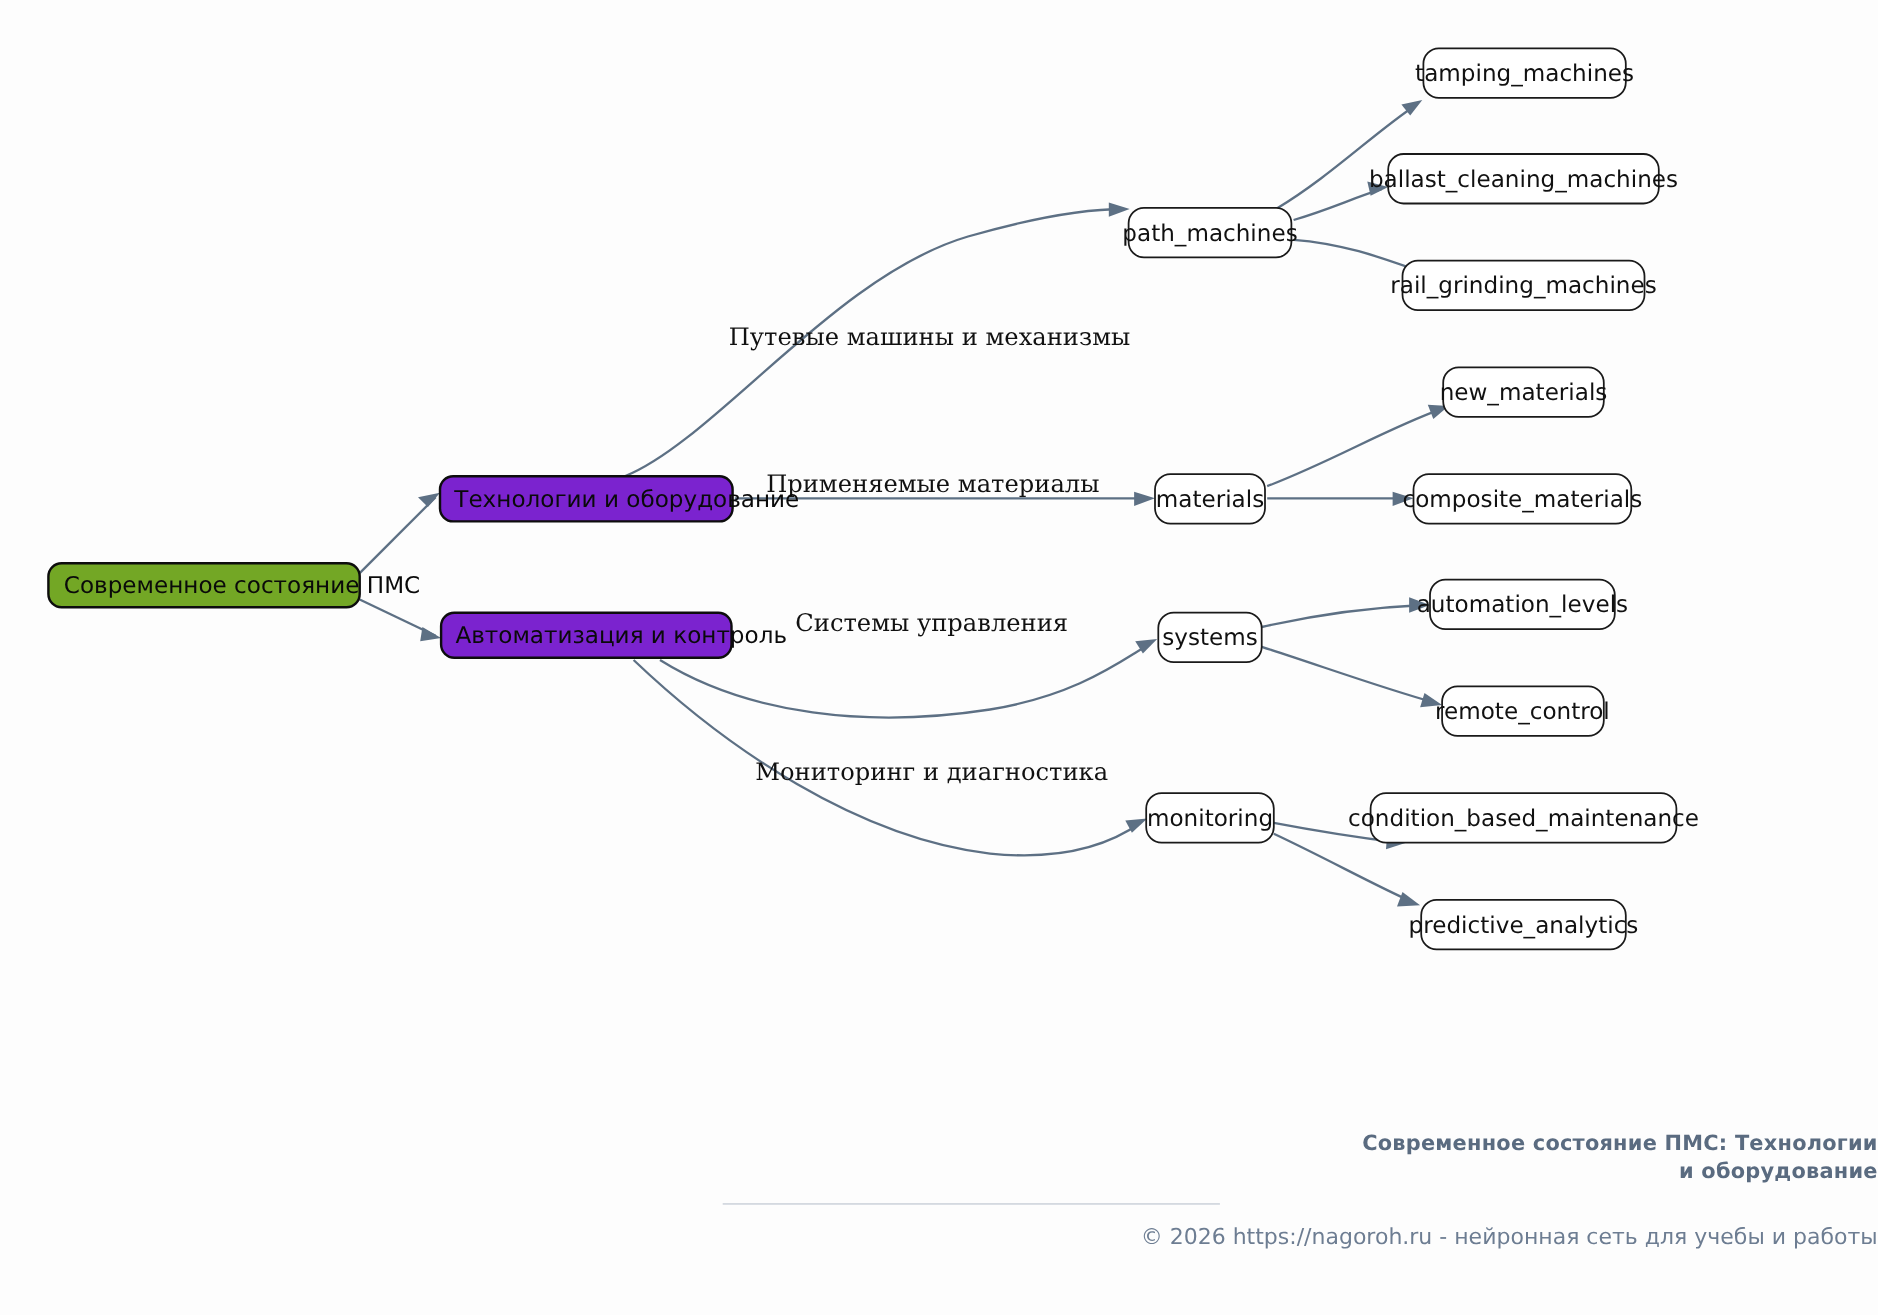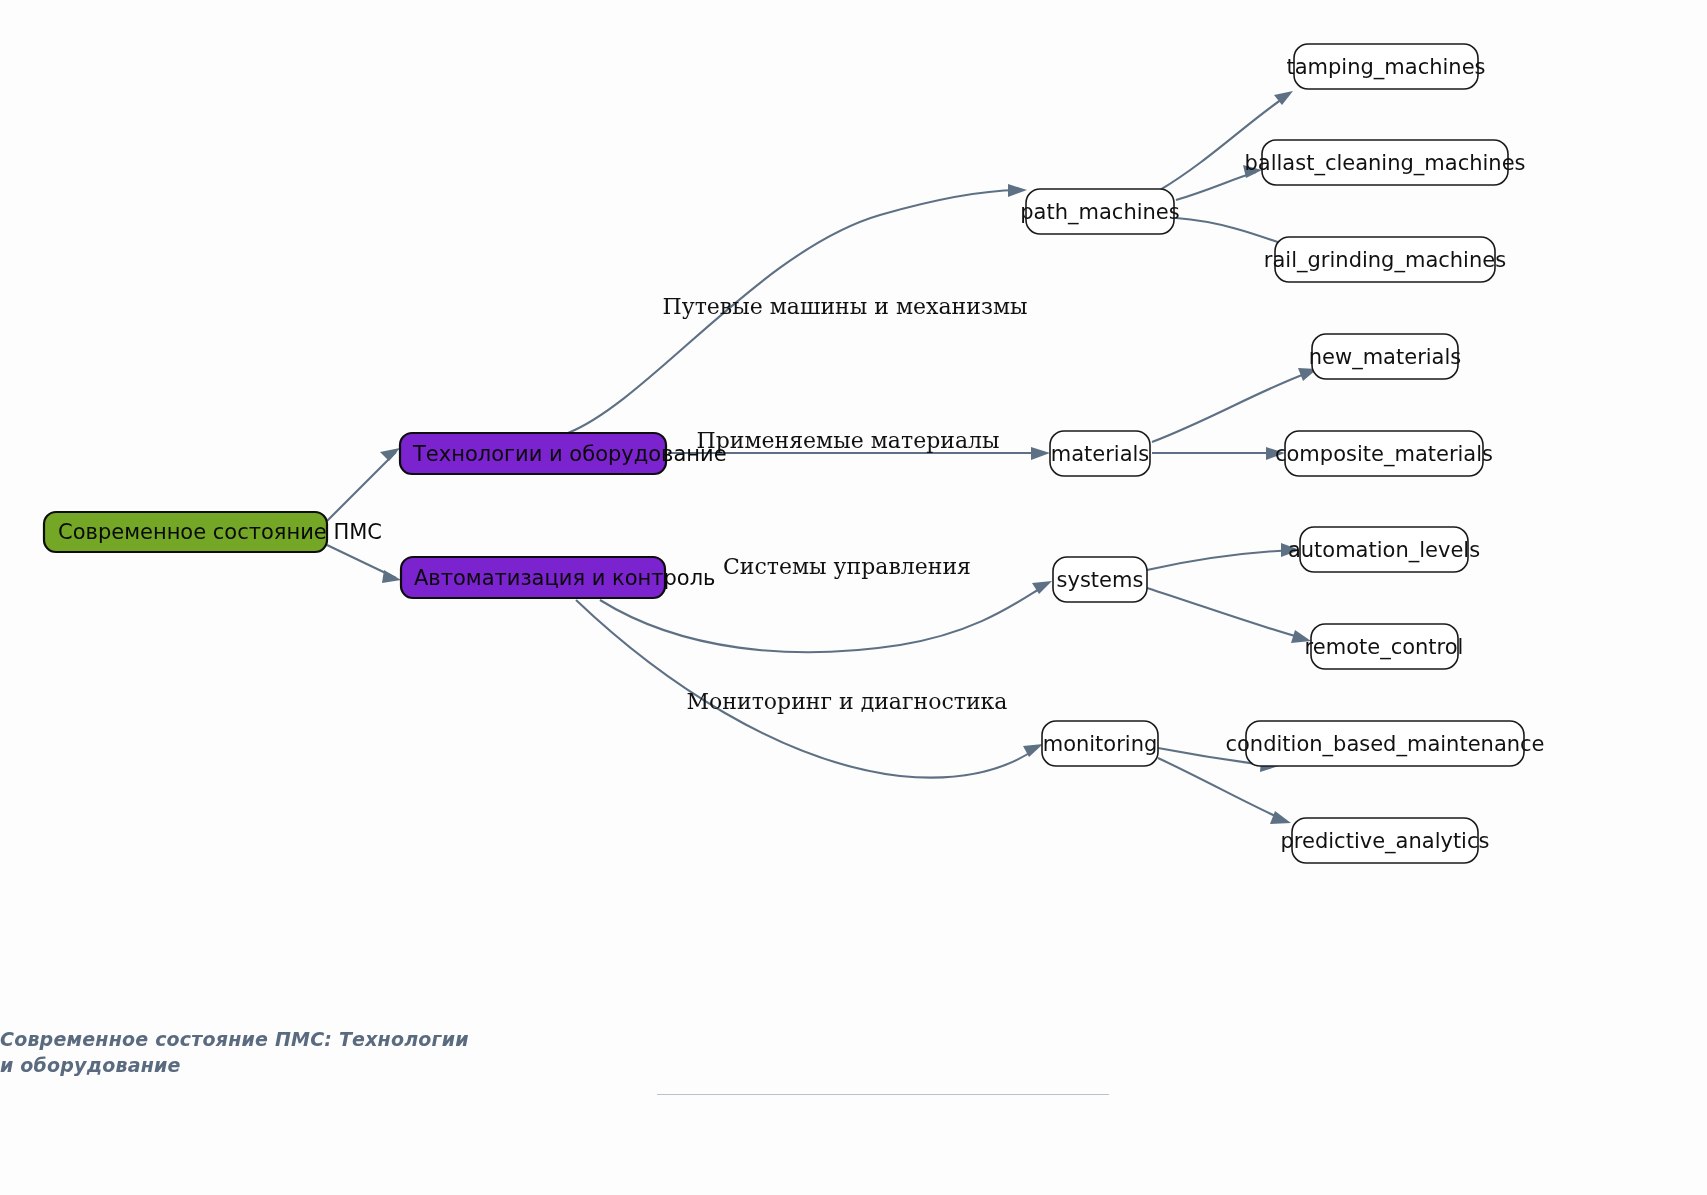--- a/index.html
+++ b/index.html
@@ -65,22 +65,21 @@
     font-family: "DejaVu Serif", "Liberation Serif", serif;
     font-size: 22px;
     fill: #111111;
     text-anchor: middle;
     dominant-baseline: middle;
   }
   .footer {
     position: absolute;
     left: 0;
     width: 1707px;
-    text-align: left;
-    font-style: italic;
+    text-align: right;
   }
   #footer-title {
     top: 1026px;
     font-family: "DejaVu Sans", "Liberation Sans", sans-serif;
     font-size: 19px;
     font-weight: bold;
     color: #5a6b80;
     line-height: 1.38;
     letter-spacing: 0.2px;
   }
@@ -280,14 +279,15 @@
 
     </g>
   </svg>
 
   <div class="footer" id="footer-title">
     <span>Современное состояние ПМС: Технологии и оборудование</span>
   </div>
 
   <div id="footer-rule"></div>
 
+  <div class="footer" id="footer-credit">© 2026 https://nagoroh.ru - нейронная сеть для учебы и работы</div>
 
 </div>
 
 </body></html>

